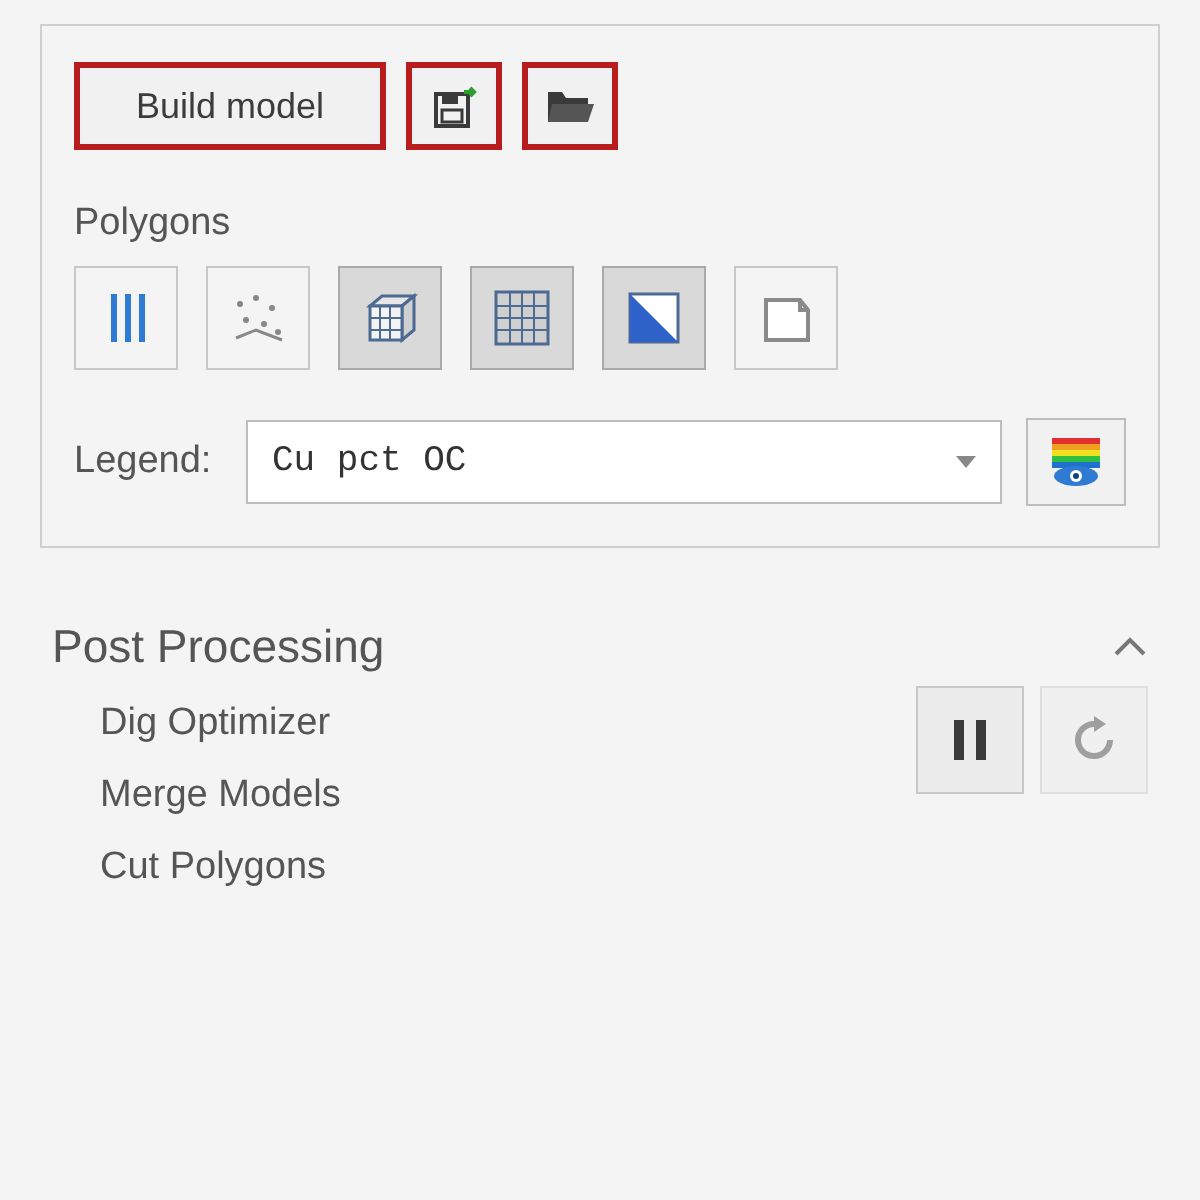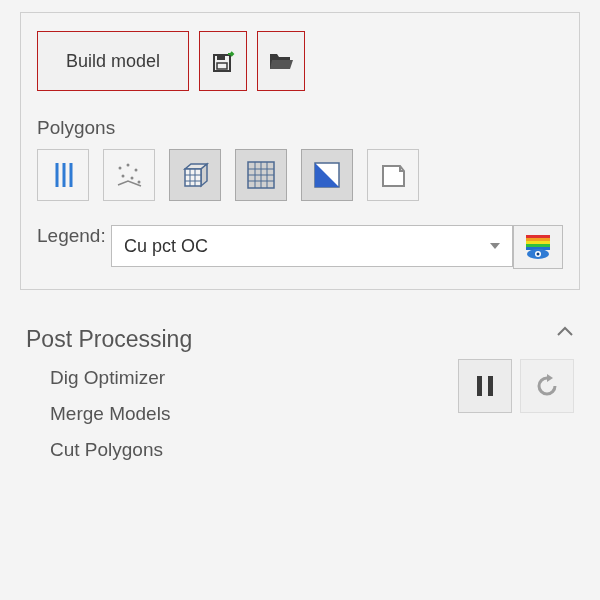--- a/index.html
+++ b/index.html
@@ -1,31 +1,31 @@
 <!DOCTYPE html>
 <html><head>
 <meta charset="utf-8">
 <style>
   html,body{margin:0;padding:0;width:600px;height:600px;background:#f4f4f4;font-family:"Segoe UI",Arial,sans-serif;font-size:18px;color:#444;}
   .top-panel{margin:12px 20px 0 20px;border:1px solid #cfcfcf;background:#f4f4f4;padding:18px 16px 20px 16px;}
   .row{display:flex;align-items:center;}
   .gap{gap:10px;}
-  .btn{height:60px;display:flex;align-items:center;justify-content:center;background:#f1f1f1;border:1px solid #b91c1c;box-sizing:border-box;cursor:pointer;}
+  .btn{height:44px;display:flex;align-items:center;justify-content:center;background:#f1f1f1;border:3px solid #b91c1c;box-sizing:border-box;cursor:pointer;}
   .btn-txt{padding:0 28px;font-size:18px;color:#3c3c3c;}
   .btn-ic{width:48px;}
   .disp-label{margin-top:26px;margin-bottom:10px;font-size:19px;color:#555;}
   .tool{width:52px;height:52px;display:flex;align-items:center;justify-content:center;background:#f4f4f4;border:1px solid #c7c7c7;box-sizing:border-box;cursor:pointer;}
   .tool.sel{background:#d9d9d9;border-color:#a9a9a9;}
-  .legend-row{margin-top:24px;display:flex;align-items:flex-start;}
+  .legend-row{margin-top:24px;display:flex;align-items:center;gap:12px;}
   .legend-lbl{font-size:19px;color:#555;min-width:74px;}
-  .combo{flex:1;height:42px;border:1px solid #bdbdbd;background:#fff;display:flex;align-items:center;justify-content:space-between;padding:0 12px;box-sizing:border-box;cursor:pointer;}
+  .combo{flex:1;height:42px;border:1px solid #bdbdbd;background:#fff;display:flex;align-items:center;justify-content:space-between;padding:0 12px;box-sizing:border-box;cursor:pointer;font-family:Liberation Mono, monospace;}
   .combo span{color:#333;font-size:18px;}
   .caret{width:0;height:0;border-left:5px solid transparent;border-right:5px solid transparent;border-top:6px solid #888;}
   .rainbow-btn{width:48px;height:42px;display:flex;align-items:center;justify-content:center;border:1px solid #bdbdbd;background:#f1f1f1;cursor:pointer;}
-  .post-head{margin:36px 26px 4px 26px;display:flex;align-items:flex-start;justify-content:space-between;}
+  .post-head{margin:36px 26px 4px 26px;display:flex;align-items:center;justify-content:space-between;}
   .post-title{font-size:23px;color:#555;}
   .chev{cursor:pointer;}
   .post-body{margin:6px 26px 0 50px;display:flex;justify-content:space-between;align-items:flex-start;}
   .post-list{display:flex;flex-direction:column;gap:14px;font-size:19px;color:#555;padding-top:8px;}
   .post-btns{display:flex;gap:8px;}
   .pbtn{width:52px;height:52px;border:1px solid #c7c7c7;background:#ececec;display:flex;align-items:center;justify-content:center;cursor:pointer;}
   .pbtn.off{opacity:.45;cursor:default;}
   .tool-row{display:flex;gap:14px;}
   svg{display:block;}
 </style>

